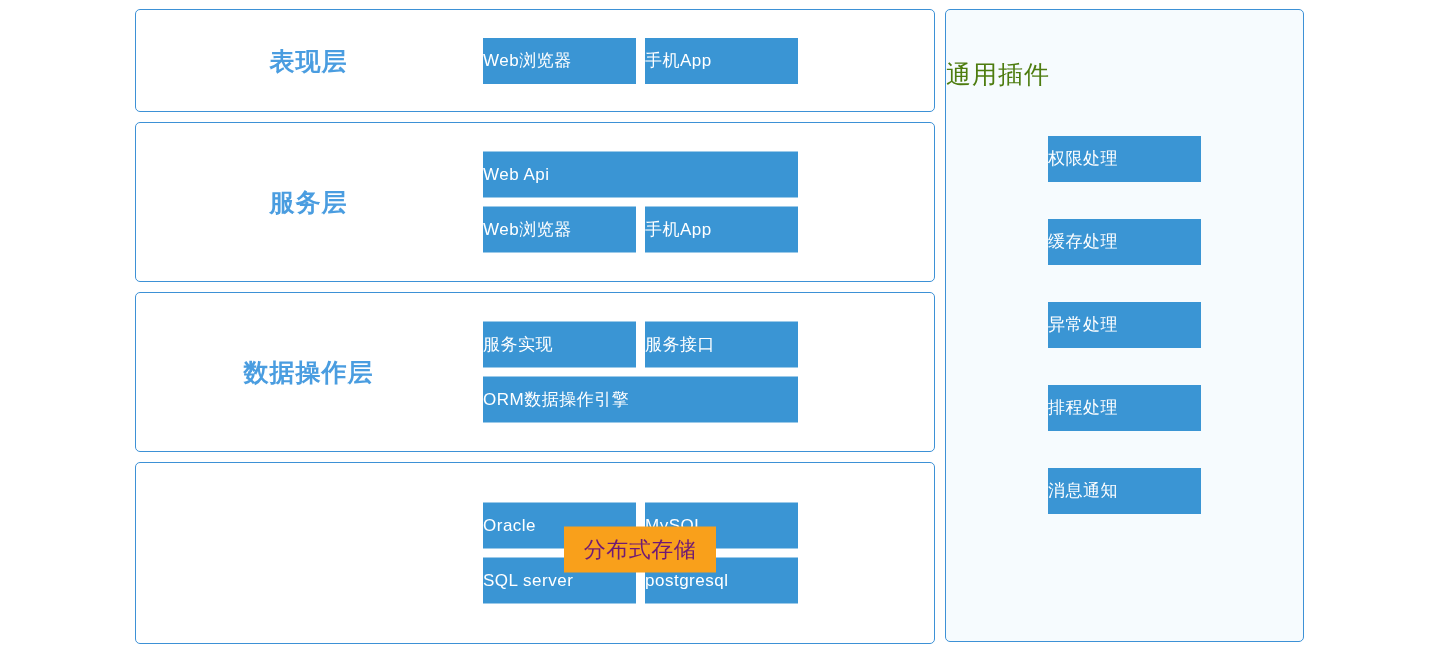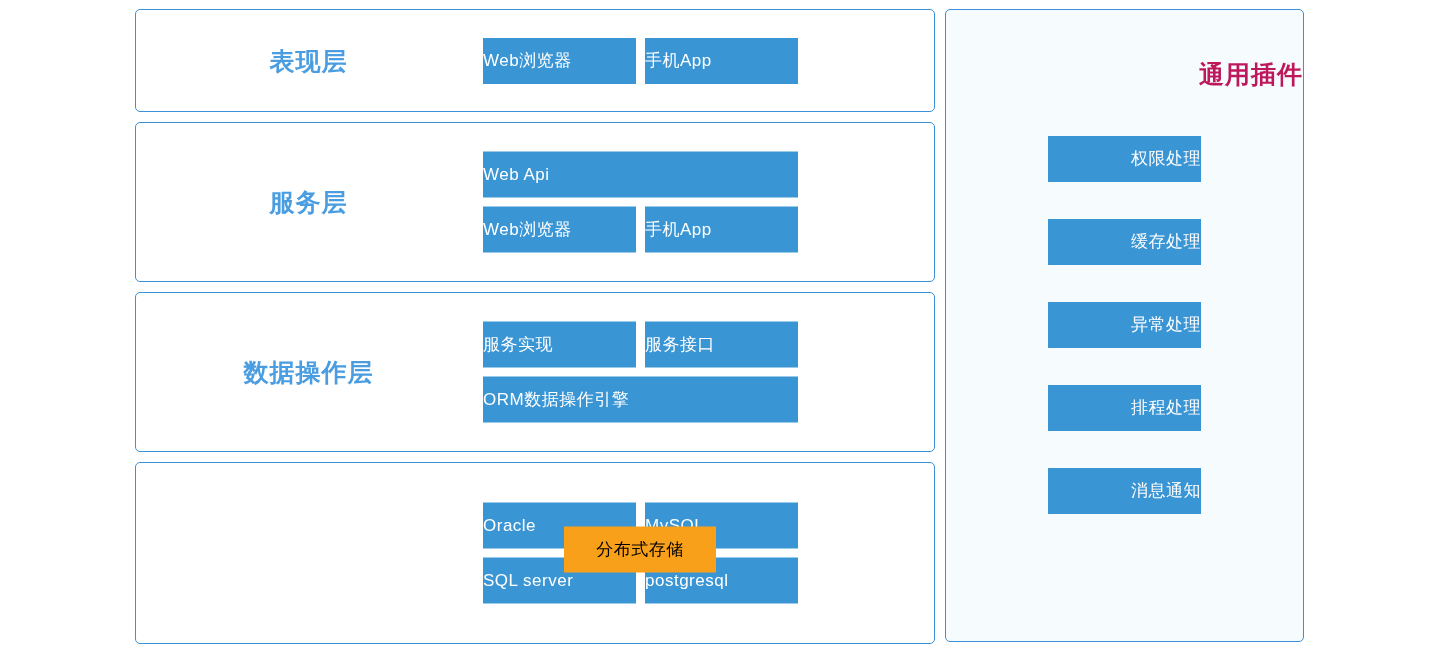--- a/index.html
+++ b/index.html
@@ -86,22 +86,22 @@
     line-height: 46px;
     white-space: nowrap;
     letter-spacing: 0.5px;
   }
   .blue-box.half { width: 153px; }
   .blue-box.full { width: 315px; }
 
   .orange-box {
     position: absolute;
     background: #f9a01b;
-    color: #000000;
-    font-size: 17px;
+    color: #701a75;
+    font-size: 22px;
     width: 152px;
     height: 46px;
     line-height: 46px;
     text-align: center;
     white-space: nowrap;
     letter-spacing: 0.5px;
     z-index: 5;
   }
 
   
@@ -115,24 +115,24 @@
     border: 1px solid #3d91d6;
     border-radius: 5px;
     background: #f6fbfe;
   }
 
   .plugins-title {
     position: absolute;
     left: 0;
     top: 52px;
     width: 100%;
-    text-align: right;
-    color: #be185d;
+    text-align: left;
+    color: #4d7c0f;
     font-size: 25px;
-    font-weight: bold;
+    font-weight: normal;
     letter-spacing: 1px;
     line-height: 1;
     white-space: nowrap;
   }
 
   .plugins-list {
     position: absolute;
     left: 0;
     top: 126px;
     width: 100%;
@@ -142,21 +142,21 @@
     gap: 37px;
   }
 
   .plugin-box {
     background: #3a95d4;
     color: #ffffff;
     font-size: 17px;
     width: 153px;
     height: 46px;
     line-height: 46px;
-    text-align: right;
+    text-align: left;
     white-space: nowrap;
     letter-spacing: 0.5px;
   }
 </style>
 </head>
 <body>
 
 <div id="canvas">
 
   <div class="layers-column">

